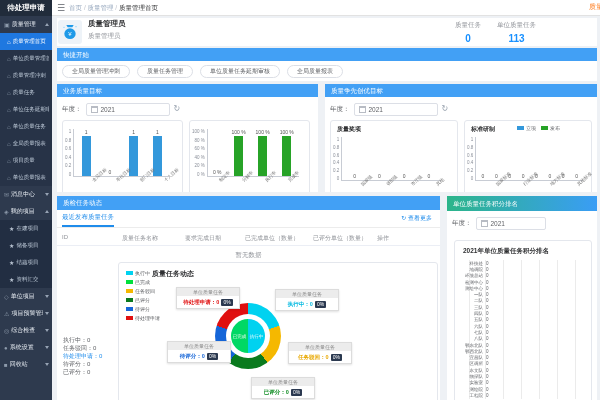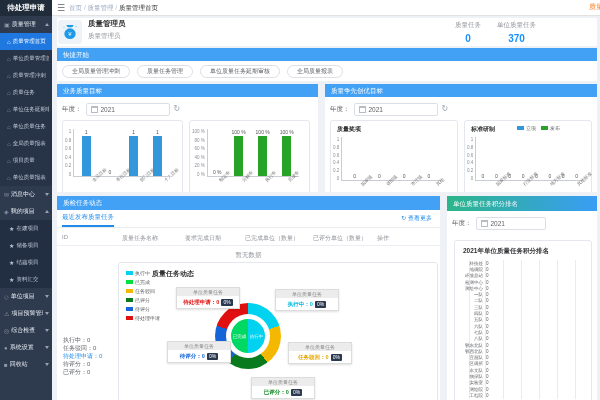--- a/index.html
+++ b/index.html
@@ -245,21 +245,21 @@
       </span>
       <div class="uname">质量管理员</div>
       <div class="urole">质量管理员</div>
       <div class="counters" id="counters">
           <div class="counter">
             <div class="clabel">质量任务</div>
             <div class="cvalue">0</div>
           </div>
           <div class="counter">
             <div class="clabel">单位质量任务</div>
-            <div class="cvalue">370</div>
+            <div class="cvalue">113</div>
           </div>
         </div>
     </section>
 
     <section class="quick">
       <div class="panel-hd">快捷开始</div>
       <div class="qbtns" id="quick-buttons">
           <button class="qbtn">全局质量管理冲刺</button>
           <button class="qbtn">质量任务管理</button>
           <button class="qbtn">单位质量任务延期审核</button>

